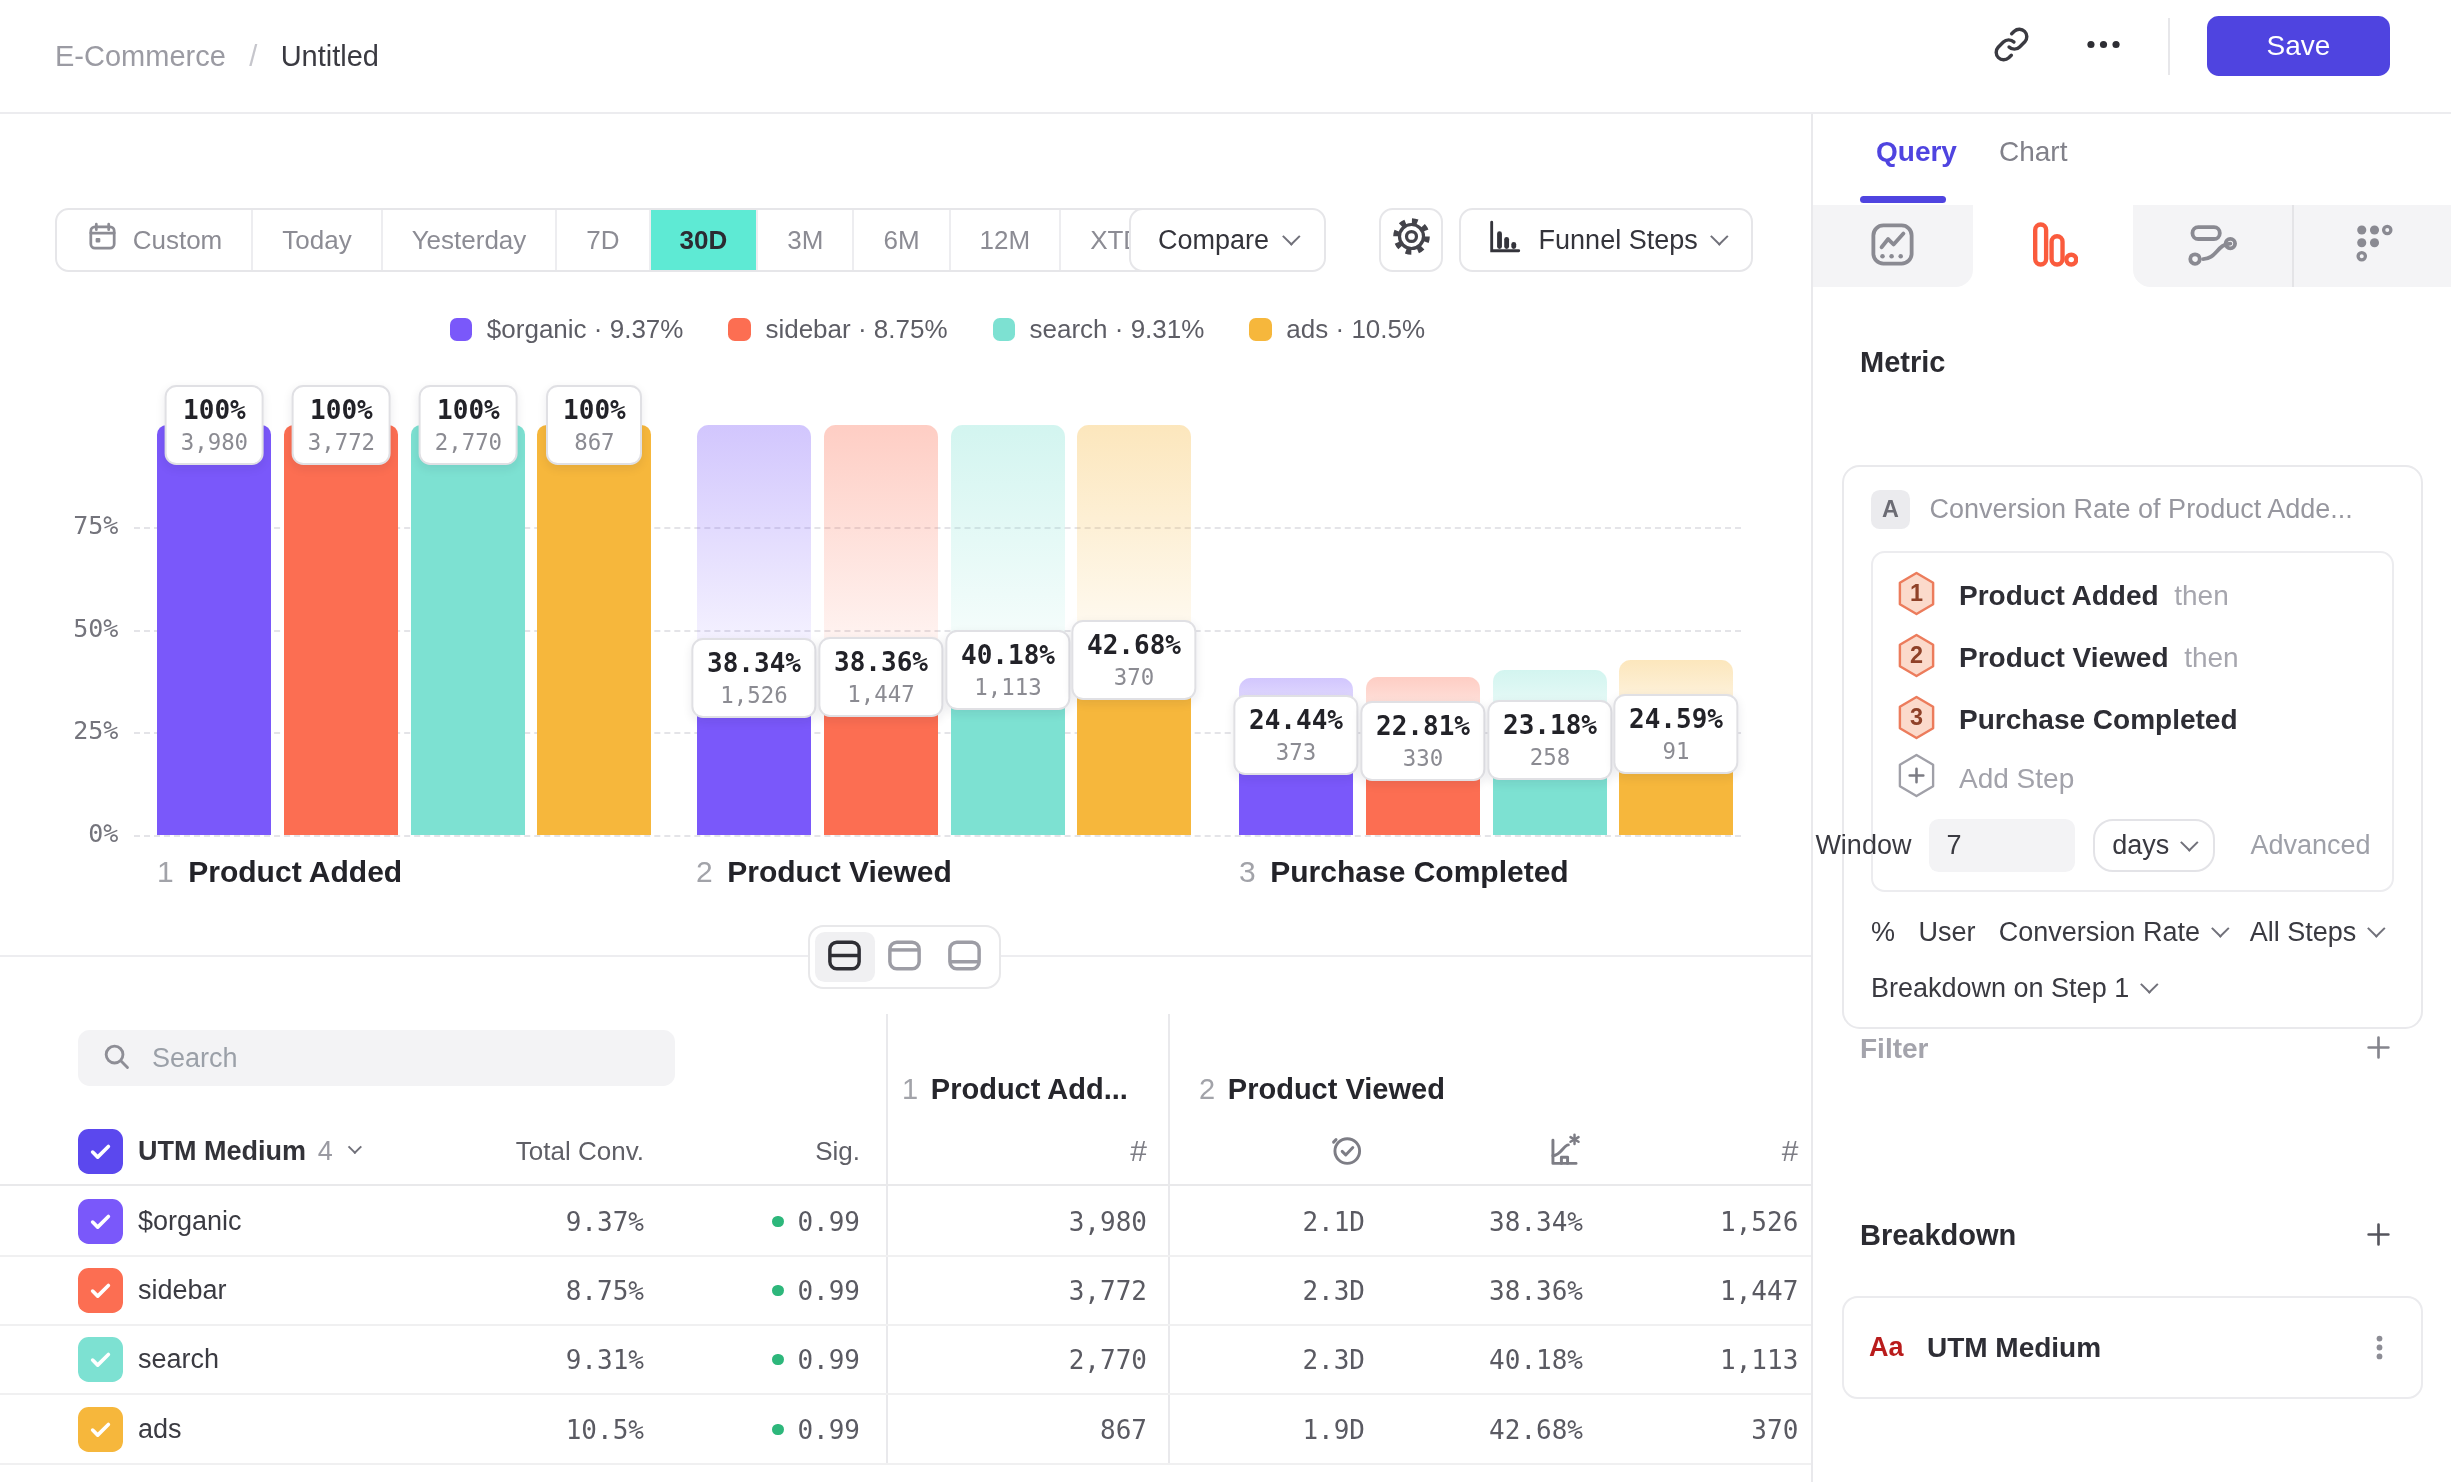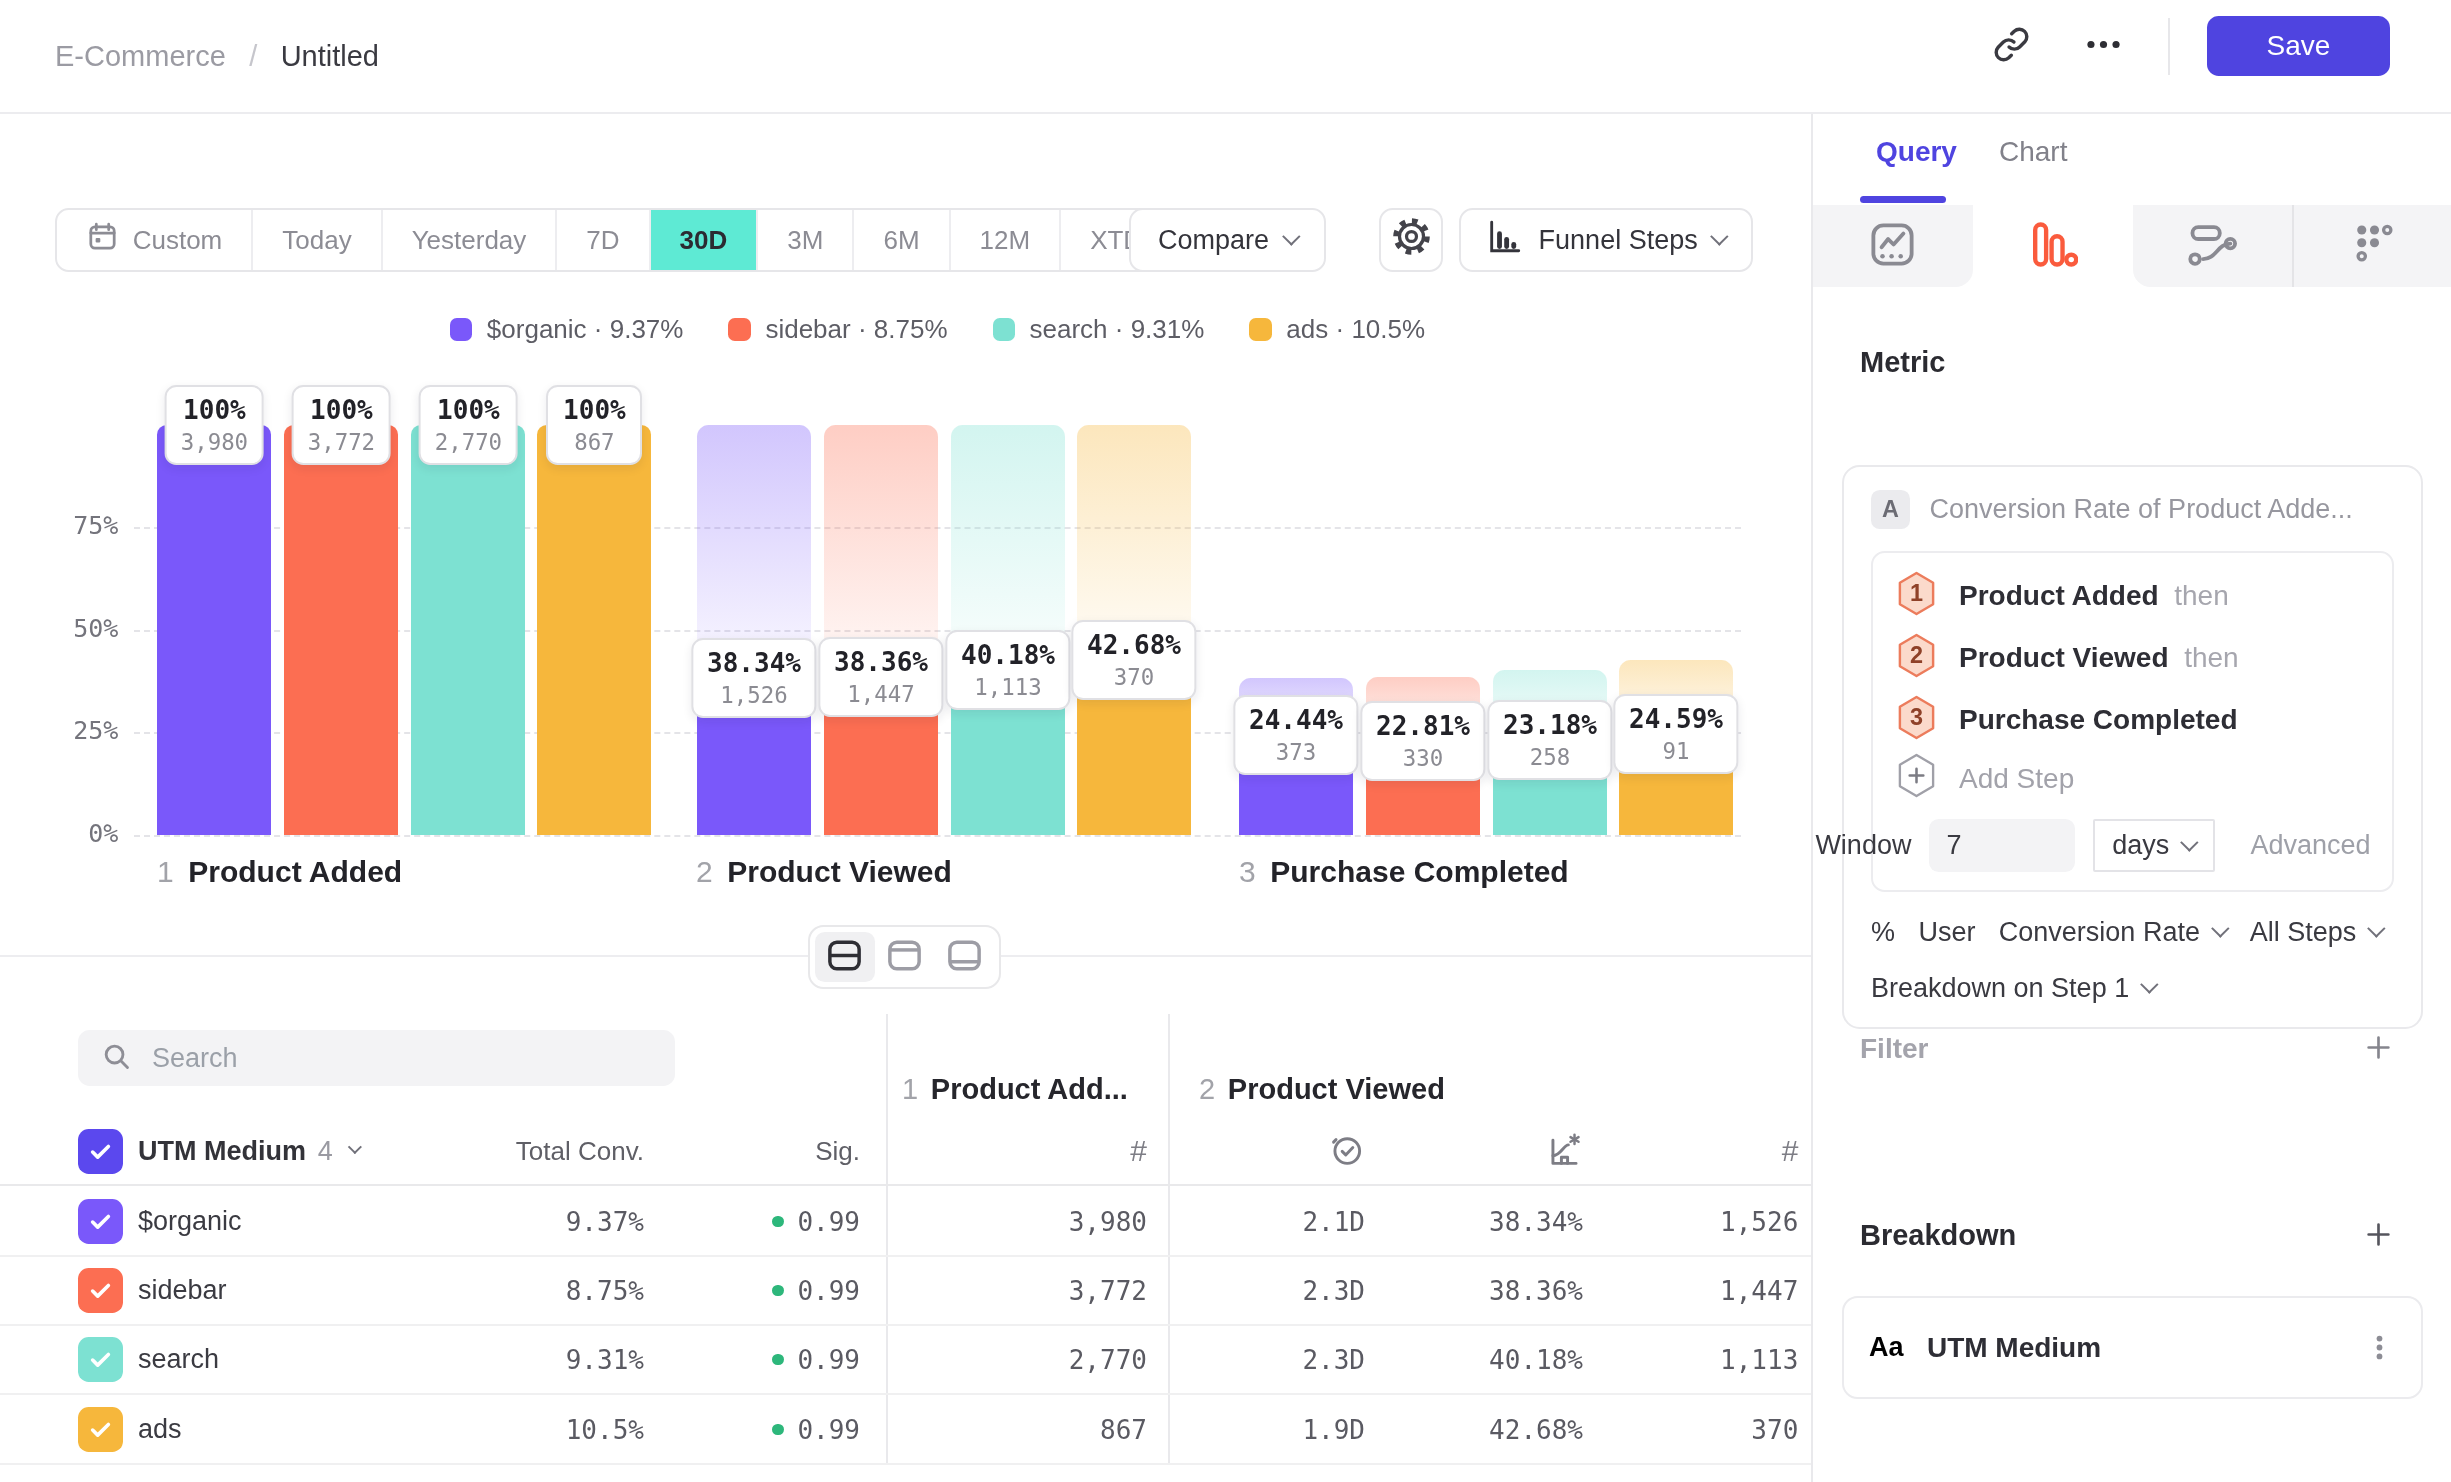--- a/index.html
+++ b/index.html
@@ -95,31 +95,31 @@
   .abadge { width:39px; height:39px; border-radius:8.8px; background:#ebebee; color:#6c6c74; font-size:23.4px; font-weight:700; display:flex; align-items:center; justify-content:center; }
   .atitle { font-size:27px; color:#97979f; white-space:nowrap; }
   .inner-card { border:2px solid #ececef; border-radius:13.7px; padding:11.7px 21.5px 17.6px; }
   .pstep { display:flex; align-items:center; gap:21.5px; height:62px; }
   .pstep .sname { font-size:28px; font-weight:600; color:#2e2e35; }
   .pstep .ssuffix { font-size:28px; color:#a6a6ae; margin-left:-5.9px; }
   .add-row { display:flex; align-items:center; gap:21.5px; height:57px; color:#a2a2aa; font-size:28px; }
   .window-row { display:flex; align-items:center; margin-top:11.7px; gap:17.6px;justify-content:flex-end; }
   .win-label { font-size:27px; color:#3a3a41; }
   .win-input { width:146px; height:53px; background:#f3f3f5; border:none; border-radius:9.8px; font-size:27px; color:#3a3a41; padding-left:17.6px; font-family:inherit; outline:none; }
-  .win-unit { height:53px; border:2px solid #e3e3e7; border-radius:2px; padding:0 17.6px; display:flex; align-items:center; gap:13.7px; font-size:27px; color:#3a3a41; }
+  .win-unit { height:53px; border:2px solid #e3e3e7; border-radius:20px; padding:0 17.6px; display:flex; align-items:center; gap:13.7px; font-size:27px; color:#3a3a41; }
   .spacer { flex:1; }
   .advanced { display:flex; align-items:center; gap:11.7px; font-size:27px; color:#9ea0a8; }
   .measure-row { display:flex; align-items:center; gap:23.4px; margin-top:25px; font-size:27px; color:#3a3a41; font-weight:500; }
   .m-sel { display:flex; align-items:center; gap:13.7px; font-size:27px; color:#3a3a41; font-weight:500; padding:0; }
   .filter-row { position:absolute; left:47px; right:57px; top:911px; height:47px; display:flex; align-items:center; justify-content:space-between; }
   .filter-label { font-size:28px; font-weight:600; color:#a4a4ac; }
   .bd-heading-row { position:absolute; left:47px; right:57px; top:1098px; height:47px; display:flex; align-items:center; justify-content:space-between; }
   .bd-label { font-size:29px; font-weight:700; color:#2b2b31; }
   .bd-card { position:absolute; left:29px; width:581px; top:1182px; height:103px; border:2px solid #ebebee; border-radius:15.6px; display:flex; align-items:center; padding:0 25px; gap:23.4px; }
-  .aa { font-size:27px; font-weight:700; color:#000000; }
+  .aa { font-size:27px; font-weight:700; color:#b91c1c; }
   .bd-name { font-size:28px; font-weight:600; color:#2e2e35; }
   .kebab { margin-left:auto; display:flex; }
 </style>
 </head>
 <body>
 
 <div class="page">
 
   <div class="abs header">
     <div class="breadcrumb">

